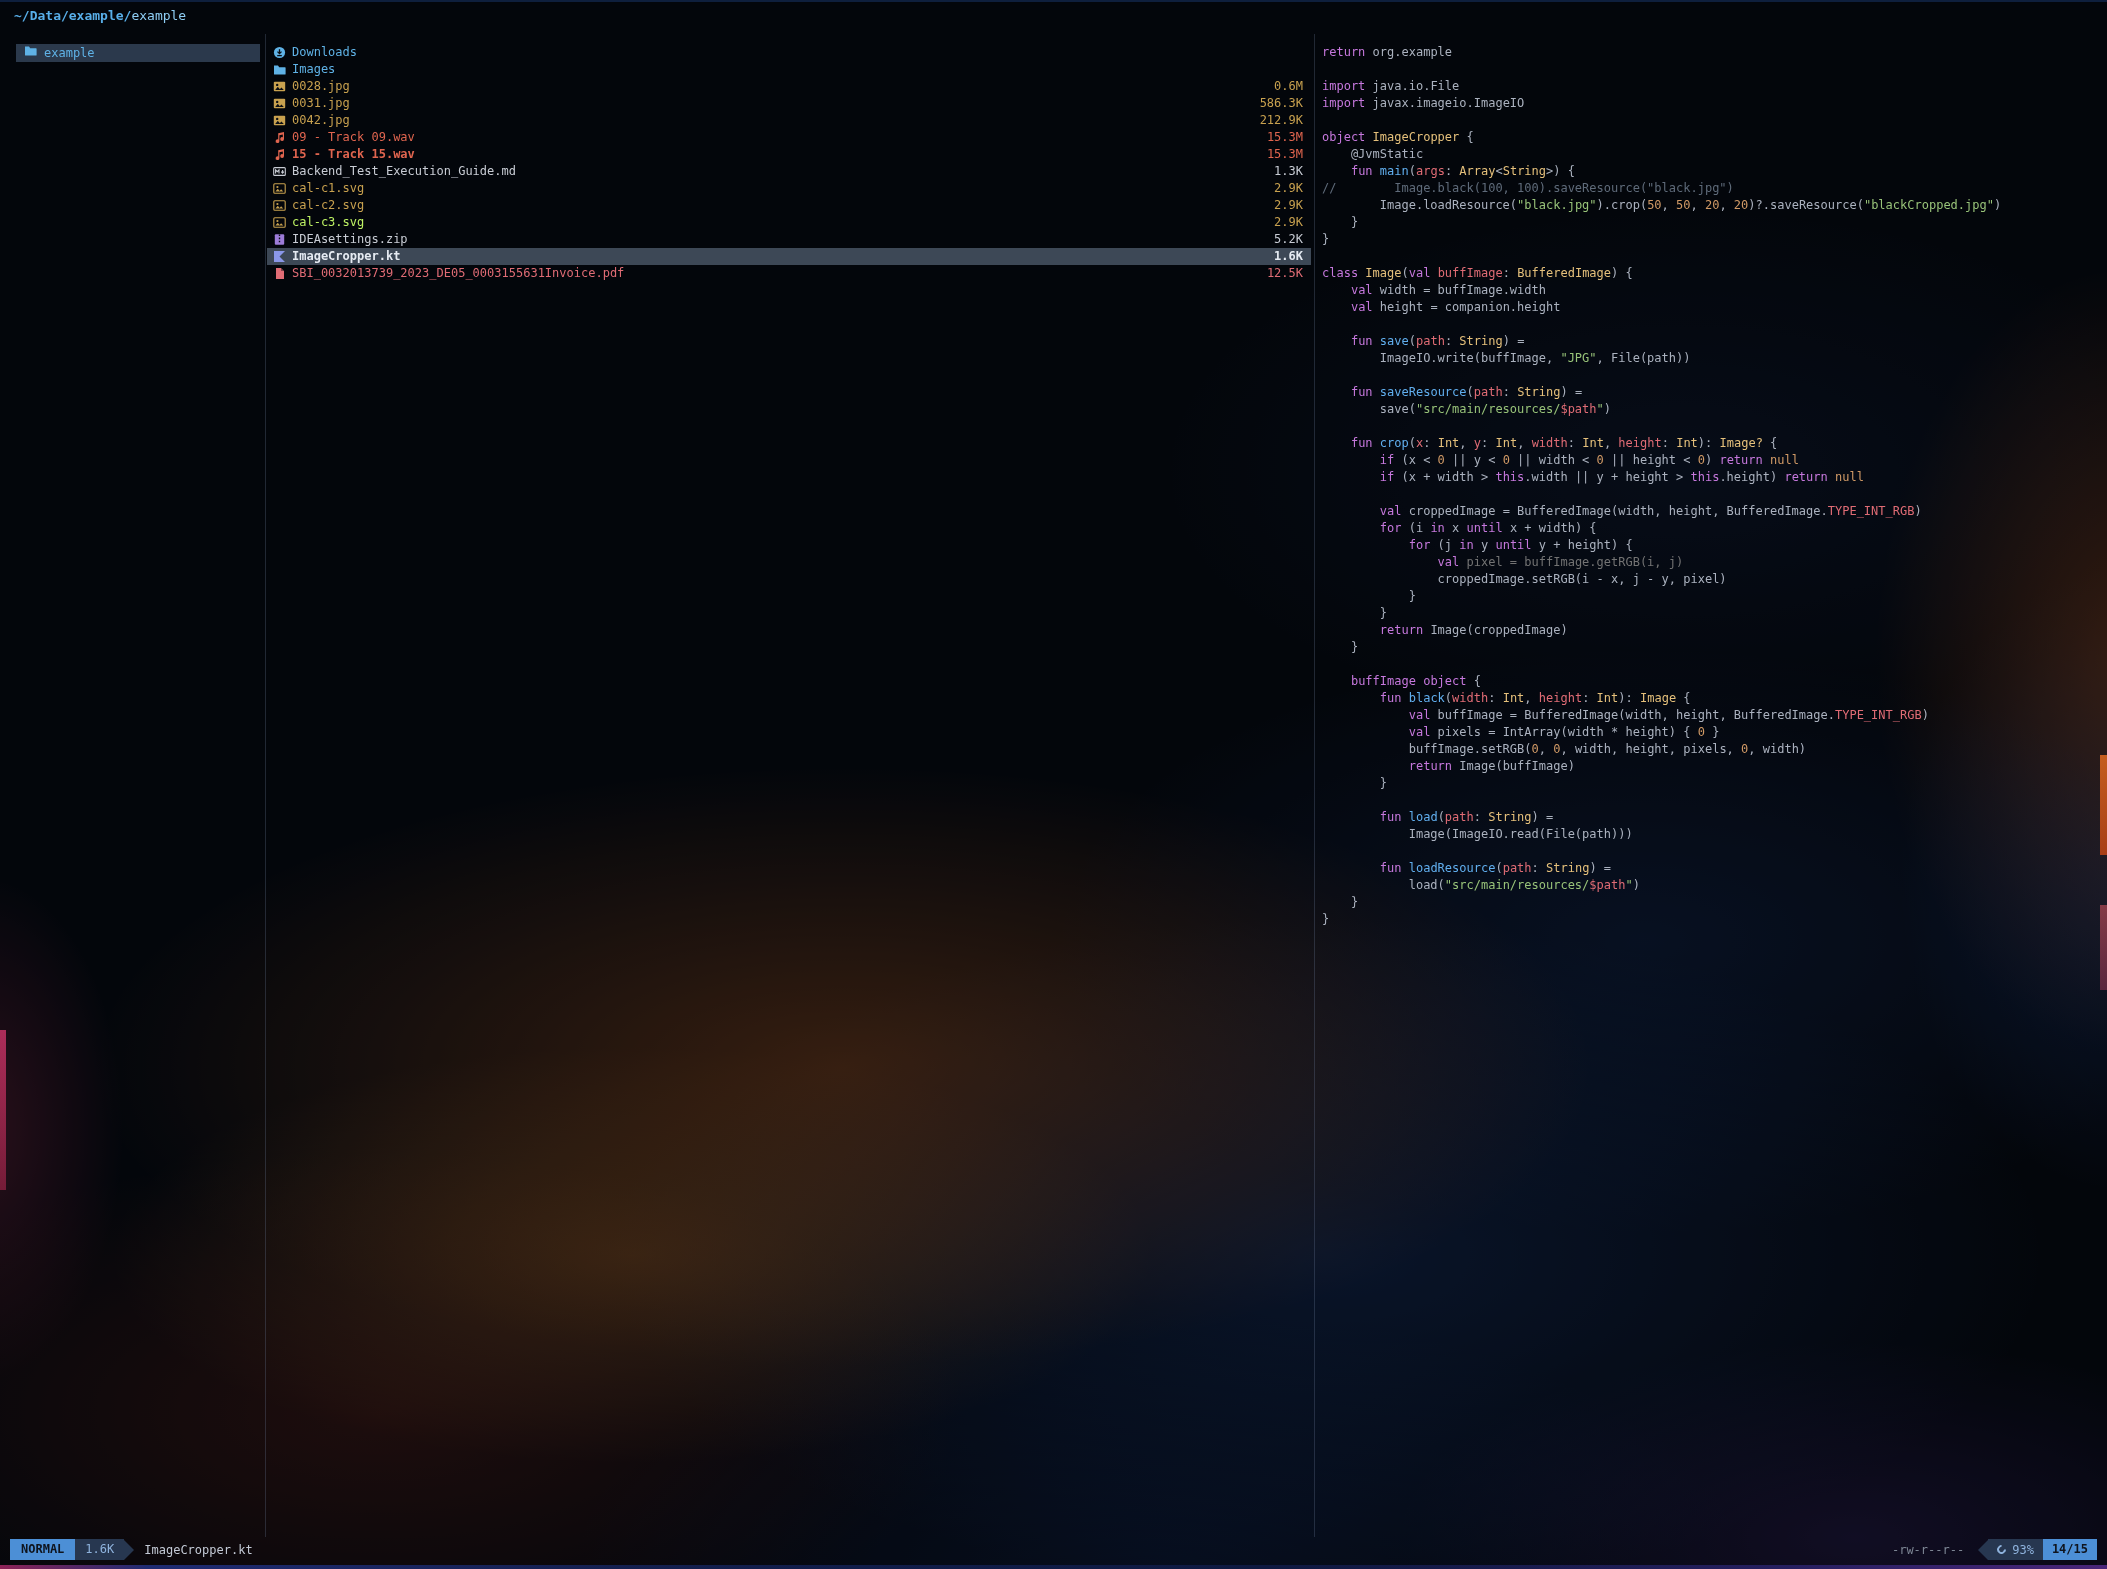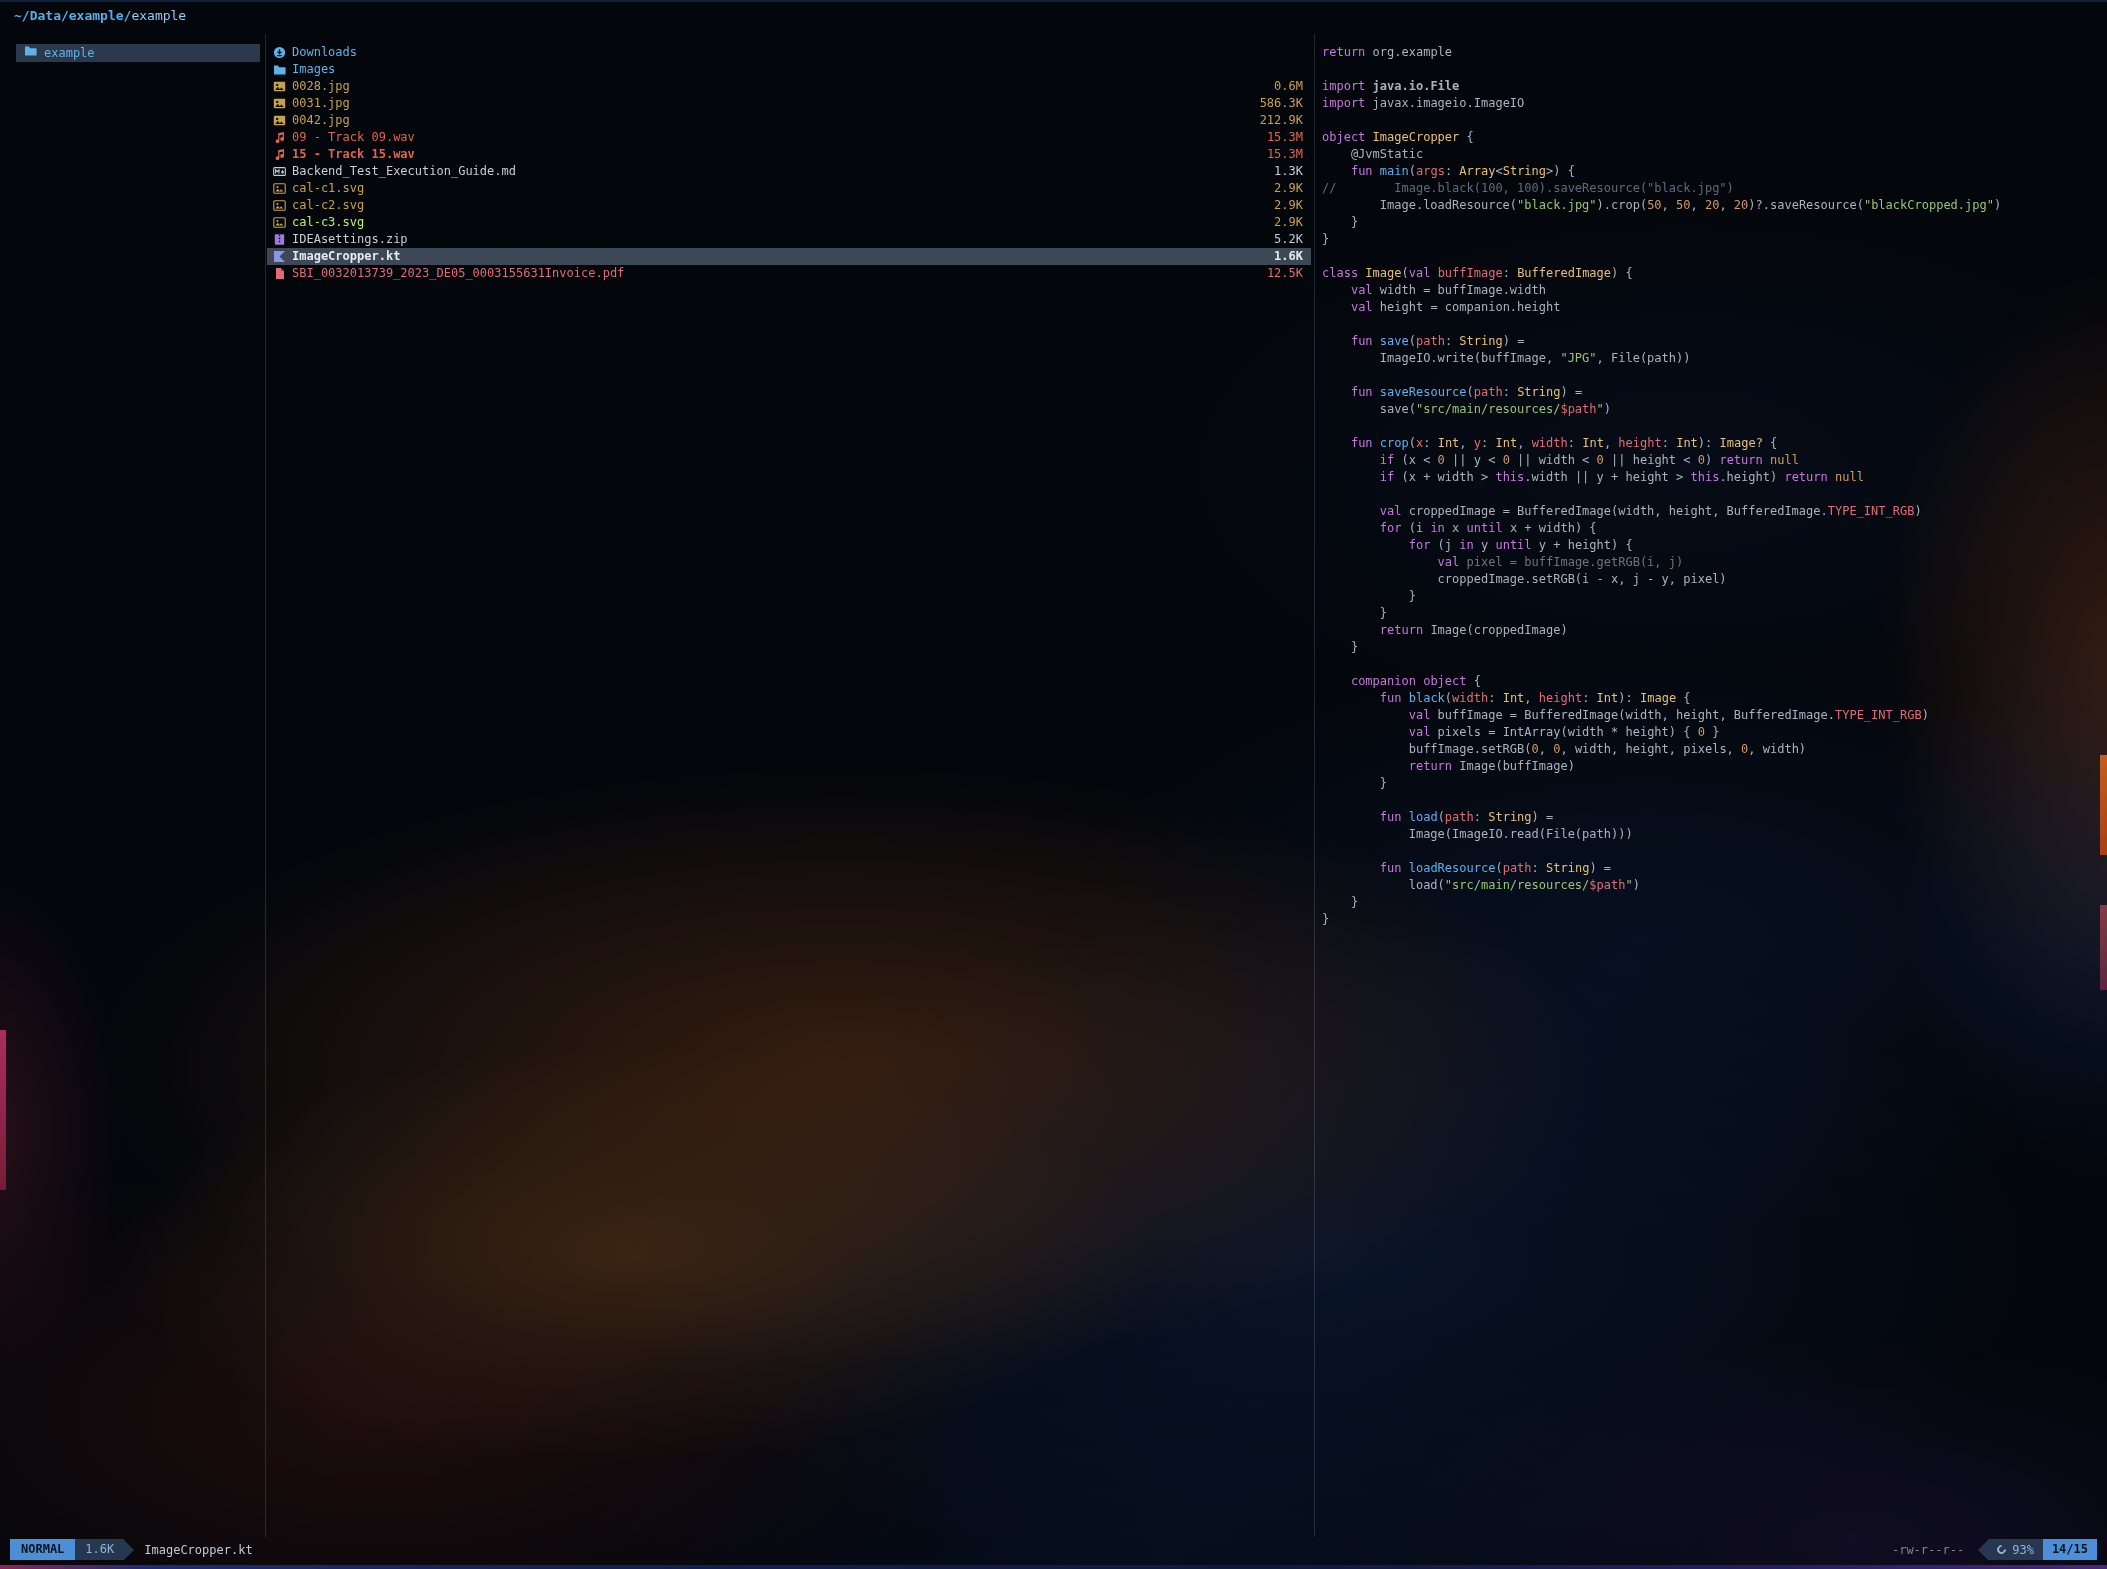--- a/index.html
+++ b/index.html
@@ -272,21 +272,21 @@
           <path d="M8 1l3 3H8z" fill="#0b0e14" opacity="0.45"></path>
         </svg>
       </span>
       <span class="name" style="color: rgb(224, 108, 117);">SBI_0032013739_2023_DE05_0003155631Invoice.pdf</span>
       <span class="size" style="color: rgb(224, 108, 117);">12.5K</span>
     </div>
   </div>
 <div id="code-pane">
     <div class="code-line"><span style="color: rgb(198, 120, 221);">return</span><span style="color: rgb(171, 178, 191);"> org.example</span></div>
     <div class="code-line">&nbsp;</div>
-    <div class="code-line"><span style="color: rgb(198, 120, 221);">import</span><span style="color: rgb(171, 178, 191); font-weight: bold;"> java.io.File</span></div>
+    <div class="code-line"><span style="color: rgb(198, 120, 221);">import</span><span style="color: rgb(171, 178, 191);"> java.io.File</span></div>
     <div class="code-line"><span style="color: rgb(198, 120, 221);">import</span><span style="color: rgb(171, 178, 191);"> javax.imageio.ImageIO</span></div>
     <div class="code-line">&nbsp;</div>
     <div class="code-line"><span style="color: rgb(198, 120, 221);">object</span><span style="color: rgb(171, 178, 191);"> </span><span style="color: rgb(229, 192, 123);">ImageCropper</span><span style="color: rgb(171, 178, 191);"> {</span></div>
     <div class="code-line"><span style="color: rgb(171, 178, 191);">    @JvmStatic</span></div>
     <div class="code-line"><span style="color: rgb(171, 178, 191);">    </span><span style="color: rgb(198, 120, 221);">fun</span><span style="color: rgb(171, 178, 191);"> </span><span style="color: rgb(97, 175, 239);">main</span><span style="color: rgb(171, 178, 191);">(</span><span style="color: rgb(224, 108, 117);">args</span><span style="color: rgb(171, 178, 191);">: </span><span style="color: rgb(229, 192, 123);">Array</span><span style="color: rgb(171, 178, 191);">&lt;</span><span style="color: rgb(229, 192, 123);">String</span><span style="color: rgb(171, 178, 191);">&gt;) {</span></div>
     <div class="code-line"><span style="color: rgb(95, 107, 122);">//        Image.black(100, 100).saveResource("black.jpg")</span></div>
     <div class="code-line"><span style="color: rgb(171, 178, 191);">        Image.loadResource(</span><span style="color: rgb(152, 195, 121);">"black.jpg"</span><span style="color: rgb(171, 178, 191);">).crop(</span><span style="color: rgb(209, 154, 102);">50</span><span style="color: rgb(171, 178, 191);">, </span><span style="color: rgb(209, 154, 102);">50</span><span style="color: rgb(171, 178, 191);">, </span><span style="color: rgb(209, 154, 102);">20</span><span style="color: rgb(171, 178, 191);">, </span><span style="color: rgb(209, 154, 102);">20</span><span style="color: rgb(171, 178, 191);">)?.saveResource(</span><span style="color: rgb(152, 195, 121);">"blackCropped.jpg"</span><span style="color: rgb(171, 178, 191);">)</span></div>
     <div class="code-line"><span style="color: rgb(171, 178, 191);">    }</span></div>
     <div class="code-line"><span style="color: rgb(171, 178, 191);">}</span></div>
     <div class="code-line">&nbsp;</div>
@@ -307,21 +307,21 @@
     <div class="code-line"><span style="color: rgb(171, 178, 191);">        </span><span style="color: rgb(198, 120, 221);">val</span><span style="color: rgb(171, 178, 191);"> croppedImage = BufferedImage(width, height, BufferedImage.</span><span style="color: rgb(224, 108, 117);">TYPE_INT_RGB</span><span style="color: rgb(171, 178, 191);">)</span></div>
     <div class="code-line"><span style="color: rgb(171, 178, 191);">        </span><span style="color: rgb(198, 120, 221);">for</span><span style="color: rgb(171, 178, 191);"> (i </span><span style="color: rgb(198, 120, 221);">in</span><span style="color: rgb(171, 178, 191);"> x </span><span style="color: rgb(198, 120, 221);">until</span><span style="color: rgb(171, 178, 191);"> x + width) {</span></div>
     <div class="code-line"><span style="color: rgb(171, 178, 191);">            </span><span style="color: rgb(198, 120, 221);">for</span><span style="color: rgb(171, 178, 191);"> (j </span><span style="color: rgb(198, 120, 221);">in</span><span style="color: rgb(171, 178, 191);"> y </span><span style="color: rgb(198, 120, 221);">until</span><span style="color: rgb(171, 178, 191);"> y + height) {</span></div>
     <div class="code-line"><span style="color: rgb(171, 178, 191);">                </span><span style="color: rgb(198, 120, 221);">val</span><span style="color: #737373;"> pixel = buffImage.getRGB(i, j)</span></div>
     <div class="code-line"><span style="color: rgb(171, 178, 191);">                croppedImage.setRGB(i - x, j - y, pixel)</span></div>
     <div class="code-line"><span style="color: rgb(171, 178, 191);">            }</span></div>
     <div class="code-line"><span style="color: rgb(171, 178, 191);">        }</span></div>
     <div class="code-line"><span style="color: rgb(171, 178, 191);">        </span><span style="color: rgb(198, 120, 221);">return</span><span style="color: rgb(171, 178, 191);"> Image(croppedImage)</span></div>
     <div class="code-line"><span style="color: rgb(171, 178, 191);">    }</span></div>
     <div class="code-line">&nbsp;</div>
-    <div class="code-line"><span style="color: rgb(171, 178, 191);">    </span><span style="color: rgb(198, 120, 221);">companion object</span><span style="color: rgb(171, 178, 191);"> {</span></div>
+    <div class="code-line"><span style="color: rgb(171, 178, 191);">    </span><span style="color: rgb(198, 120, 221);">buffImage object</span><span style="color: rgb(171, 178, 191);"> {</span></div>
     <div class="code-line"><span style="color: rgb(171, 178, 191);">        </span><span style="color: rgb(198, 120, 221);">fun</span><span style="color: rgb(171, 178, 191);"> </span><span style="color: rgb(97, 175, 239);">black</span><span style="color: rgb(171, 178, 191);">(</span><span style="color: rgb(224, 108, 117);">width</span><span style="color: rgb(171, 178, 191);">: </span><span style="color: rgb(229, 192, 123);">Int</span><span style="color: rgb(171, 178, 191);">, </span><span style="color: rgb(224, 108, 117);">height</span><span style="color: rgb(171, 178, 191);">: </span><span style="color: rgb(229, 192, 123);">Int</span><span style="color: rgb(171, 178, 191);">): </span><span style="color: rgb(229, 192, 123);">Image</span><span style="color: rgb(171, 178, 191);"> {</span></div>
     <div class="code-line"><span style="color: rgb(171, 178, 191);">            </span><span style="color: rgb(198, 120, 221);">val</span><span style="color: rgb(171, 178, 191);"> buffImage = BufferedImage(width, height, BufferedImage.</span><span style="color: rgb(224, 108, 117);">TYPE_INT_RGB</span><span style="color: rgb(171, 178, 191);">)</span></div>
     <div class="code-line"><span style="color: rgb(171, 178, 191);">            </span><span style="color: rgb(198, 120, 221);">val</span><span style="color: rgb(171, 178, 191);"> pixels = IntArray(width * height) { </span><span style="color: rgb(209, 154, 102);">0</span><span style="color: rgb(171, 178, 191);"> }</span></div>
     <div class="code-line"><span style="color: rgb(171, 178, 191);">            buffImage.setRGB(</span><span style="color: rgb(209, 154, 102);">0</span><span style="color: rgb(171, 178, 191);">, </span><span style="color: rgb(209, 154, 102);">0</span><span style="color: rgb(171, 178, 191);">, width, height, pixels, </span><span style="color: rgb(209, 154, 102);">0</span><span style="color: rgb(171, 178, 191);">, width)</span></div>
     <div class="code-line"><span style="color: rgb(171, 178, 191);">            </span><span style="color: rgb(198, 120, 221);">return</span><span style="color: rgb(171, 178, 191);"> Image(buffImage)</span></div>
     <div class="code-line"><span style="color: rgb(171, 178, 191);">        }</span></div>
     <div class="code-line">&nbsp;</div>
     <div class="code-line"><span style="color: rgb(171, 178, 191);">        </span><span style="color: rgb(198, 120, 221);">fun</span><span style="color: rgb(171, 178, 191);"> </span><span style="color: rgb(97, 175, 239);">load</span><span style="color: rgb(171, 178, 191);">(</span><span style="color: rgb(224, 108, 117);">path</span><span style="color: rgb(171, 178, 191);">: </span><span style="color: rgb(229, 192, 123);">String</span><span style="color: rgb(171, 178, 191);">) =</span></div>
     <div class="code-line"><span style="color: rgb(171, 178, 191);">            Image(ImageIO.read(File(path)))</span></div>
     <div class="code-line">&nbsp;</div>

